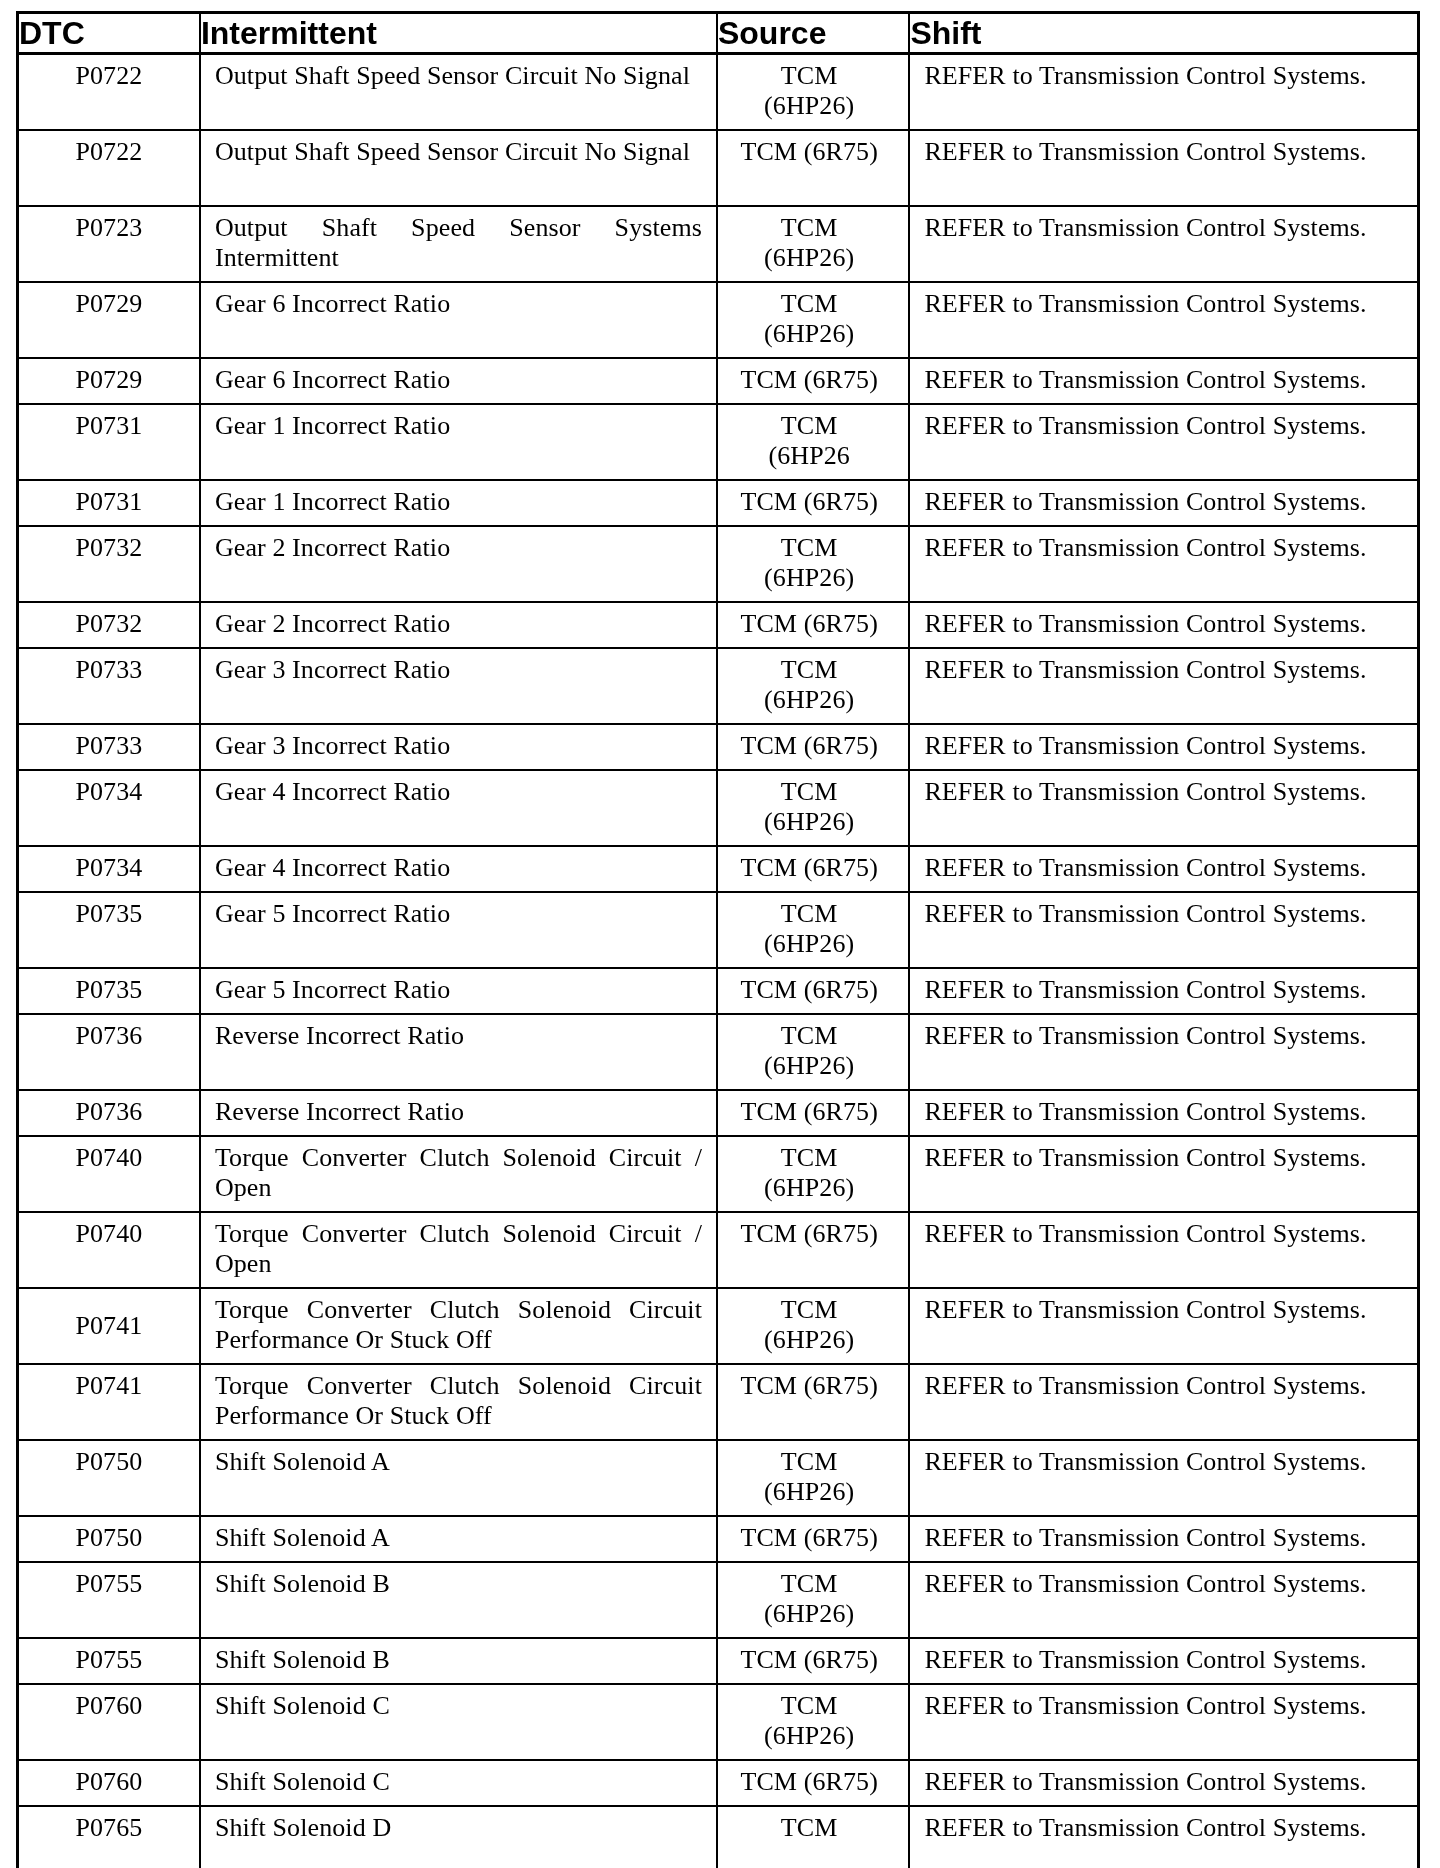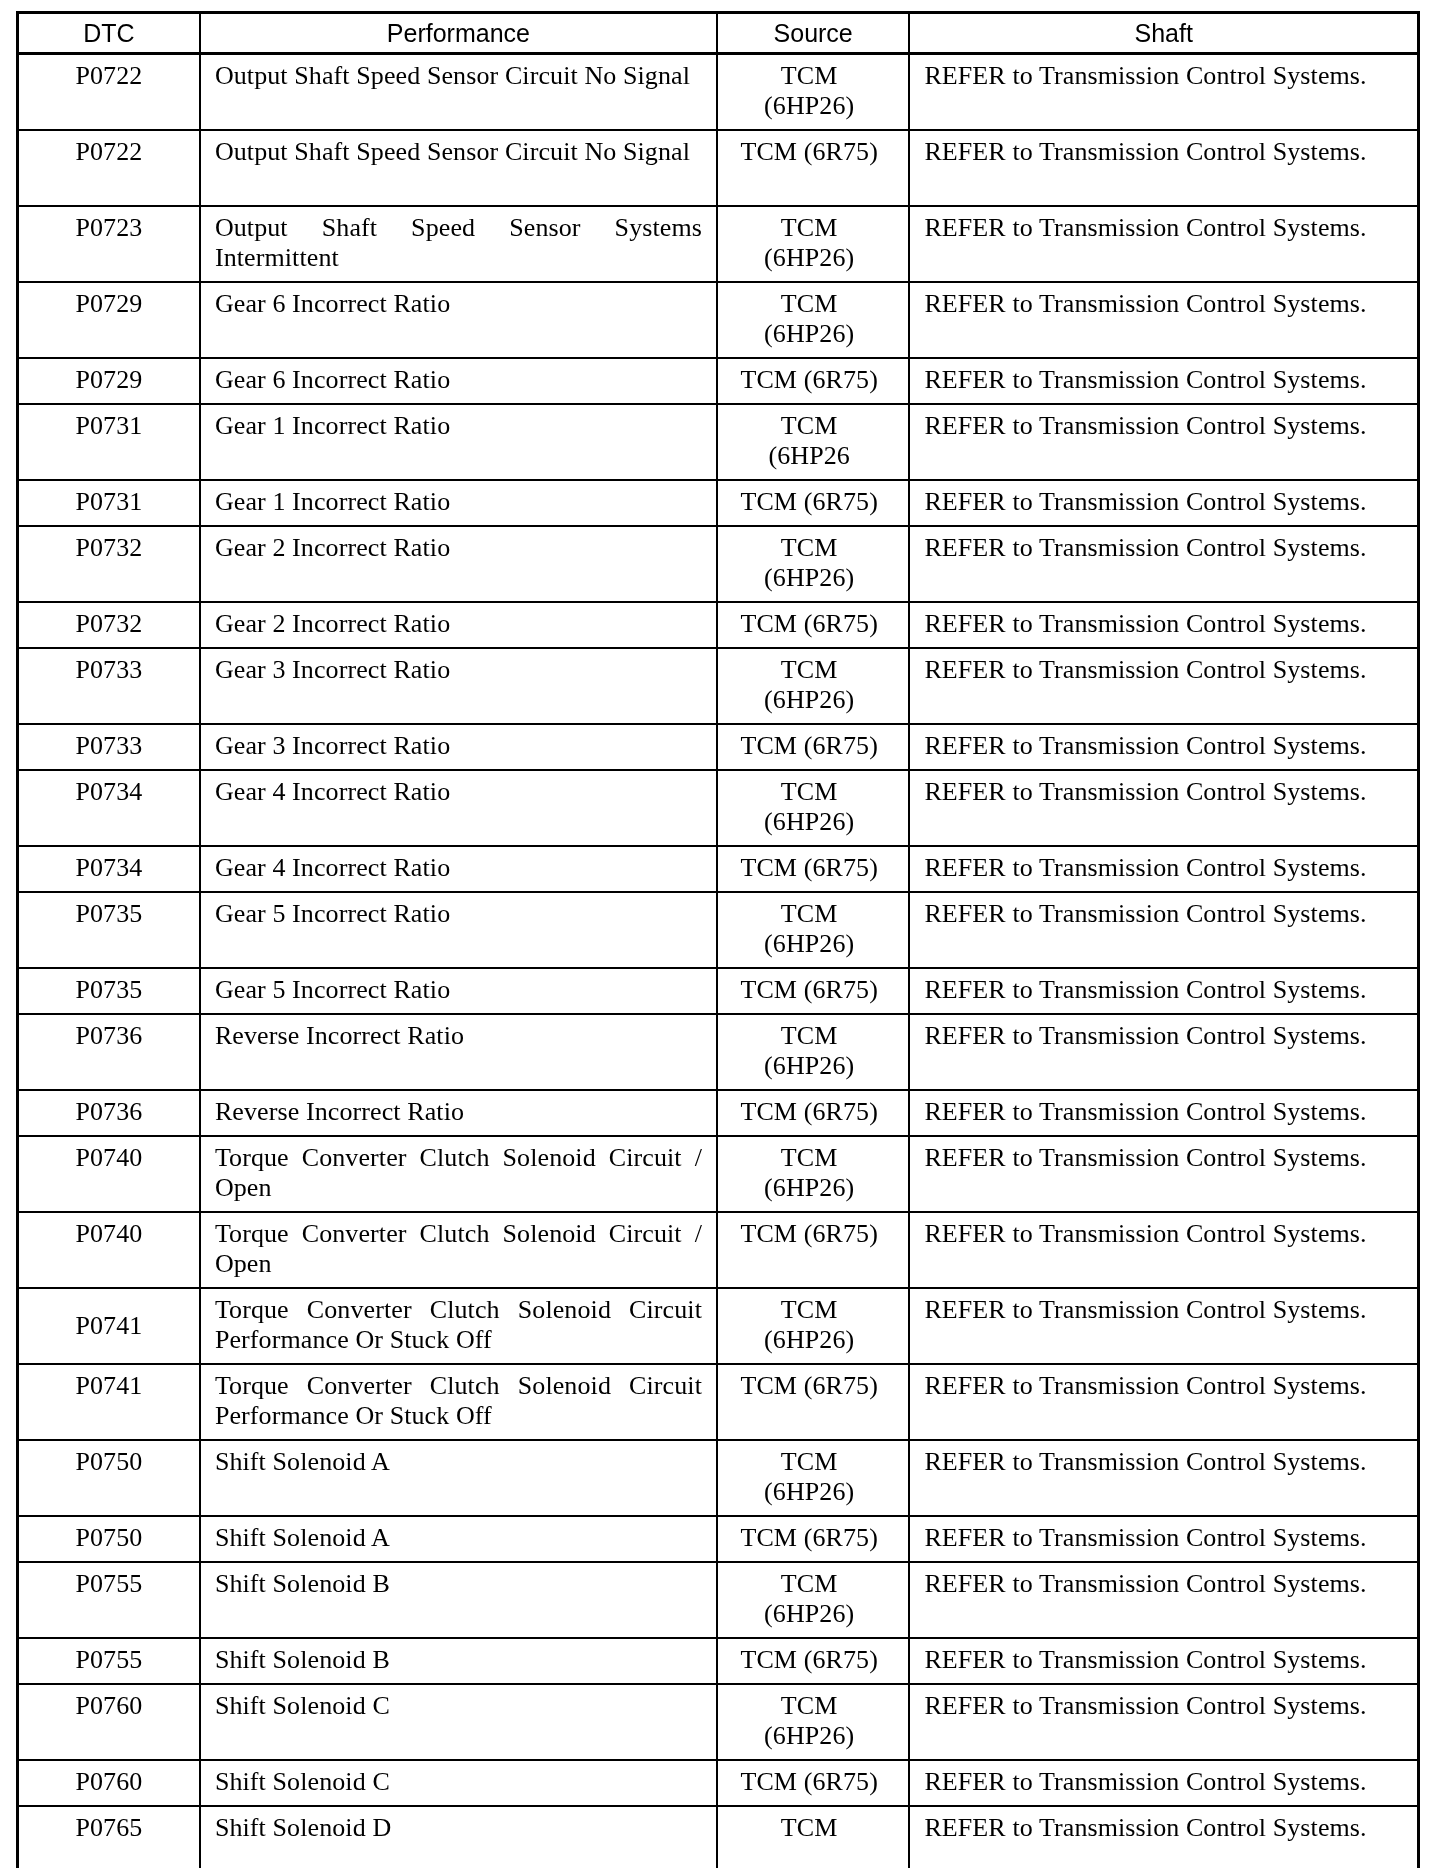--- a/index.html
+++ b/index.html
@@ -6,22 +6,22 @@
     body { width: 1440px; height: 1868px; position: relative; }
     .tbl {
       position: absolute; left: 16px; top: 11px; width: 1404px;
       border-collapse: collapse; border: 3px solid #000;
       font-family: "Liberation Serif", "DejaVu Serif", serif;
       color: #000;
     }
     .tbl th, .tbl td { border: 2px solid #000; }
     .tbl th {
       font-family: "Liberation Sans", "DejaVu Sans", sans-serif;
-      font-weight: normal; font-size: 25px; height: 38px; padding: 0;
-      text-align: center; vertical-align: middle;
+      font-weight: bold; font-size: 32px; height: 38px; padding: 0;
+      text-align: left; vertical-align: middle;
     }
     .tbl thead tr { border-bottom: 3px solid #000; }
     .tbl td {
       font-size: 26px; line-height: 30px; vertical-align: top;
       padding: 6px 14px 6px 14px;
       letter-spacing: 0.1px;
     }
     .tbl td.dtc { text-align: center; }
     .tbl td.src { text-align: center; padding-left: 6px; }
     .tbl td.desc { text-align: justify; }
@@ -38,23 +38,23 @@
 <table class="tbl">
   <colgroup>
     <col class="c1">
       <col class="c2">
       <col class="c3">
       <col class="c4">
   </colgroup>
   <thead>
     <tr>
       <th>DTC</th>
-      <th>Performance</th>
+      <th>Intermittent</th>
       <th>Source</th>
-      <th>Shaft</th>
+      <th>Shift</th>
     </tr>
   </thead>
   <tbody id="tbody">
       <tr class="r2">
         <td class="dtc"><span>P0722</span></td>
         <td class="desc"><span>Output Shaft Speed Sensor Circuit No Signal</span></td>
         <td class="src">
           <div>TCM</div>
           <div>(6HP26)</div>
         </td>

